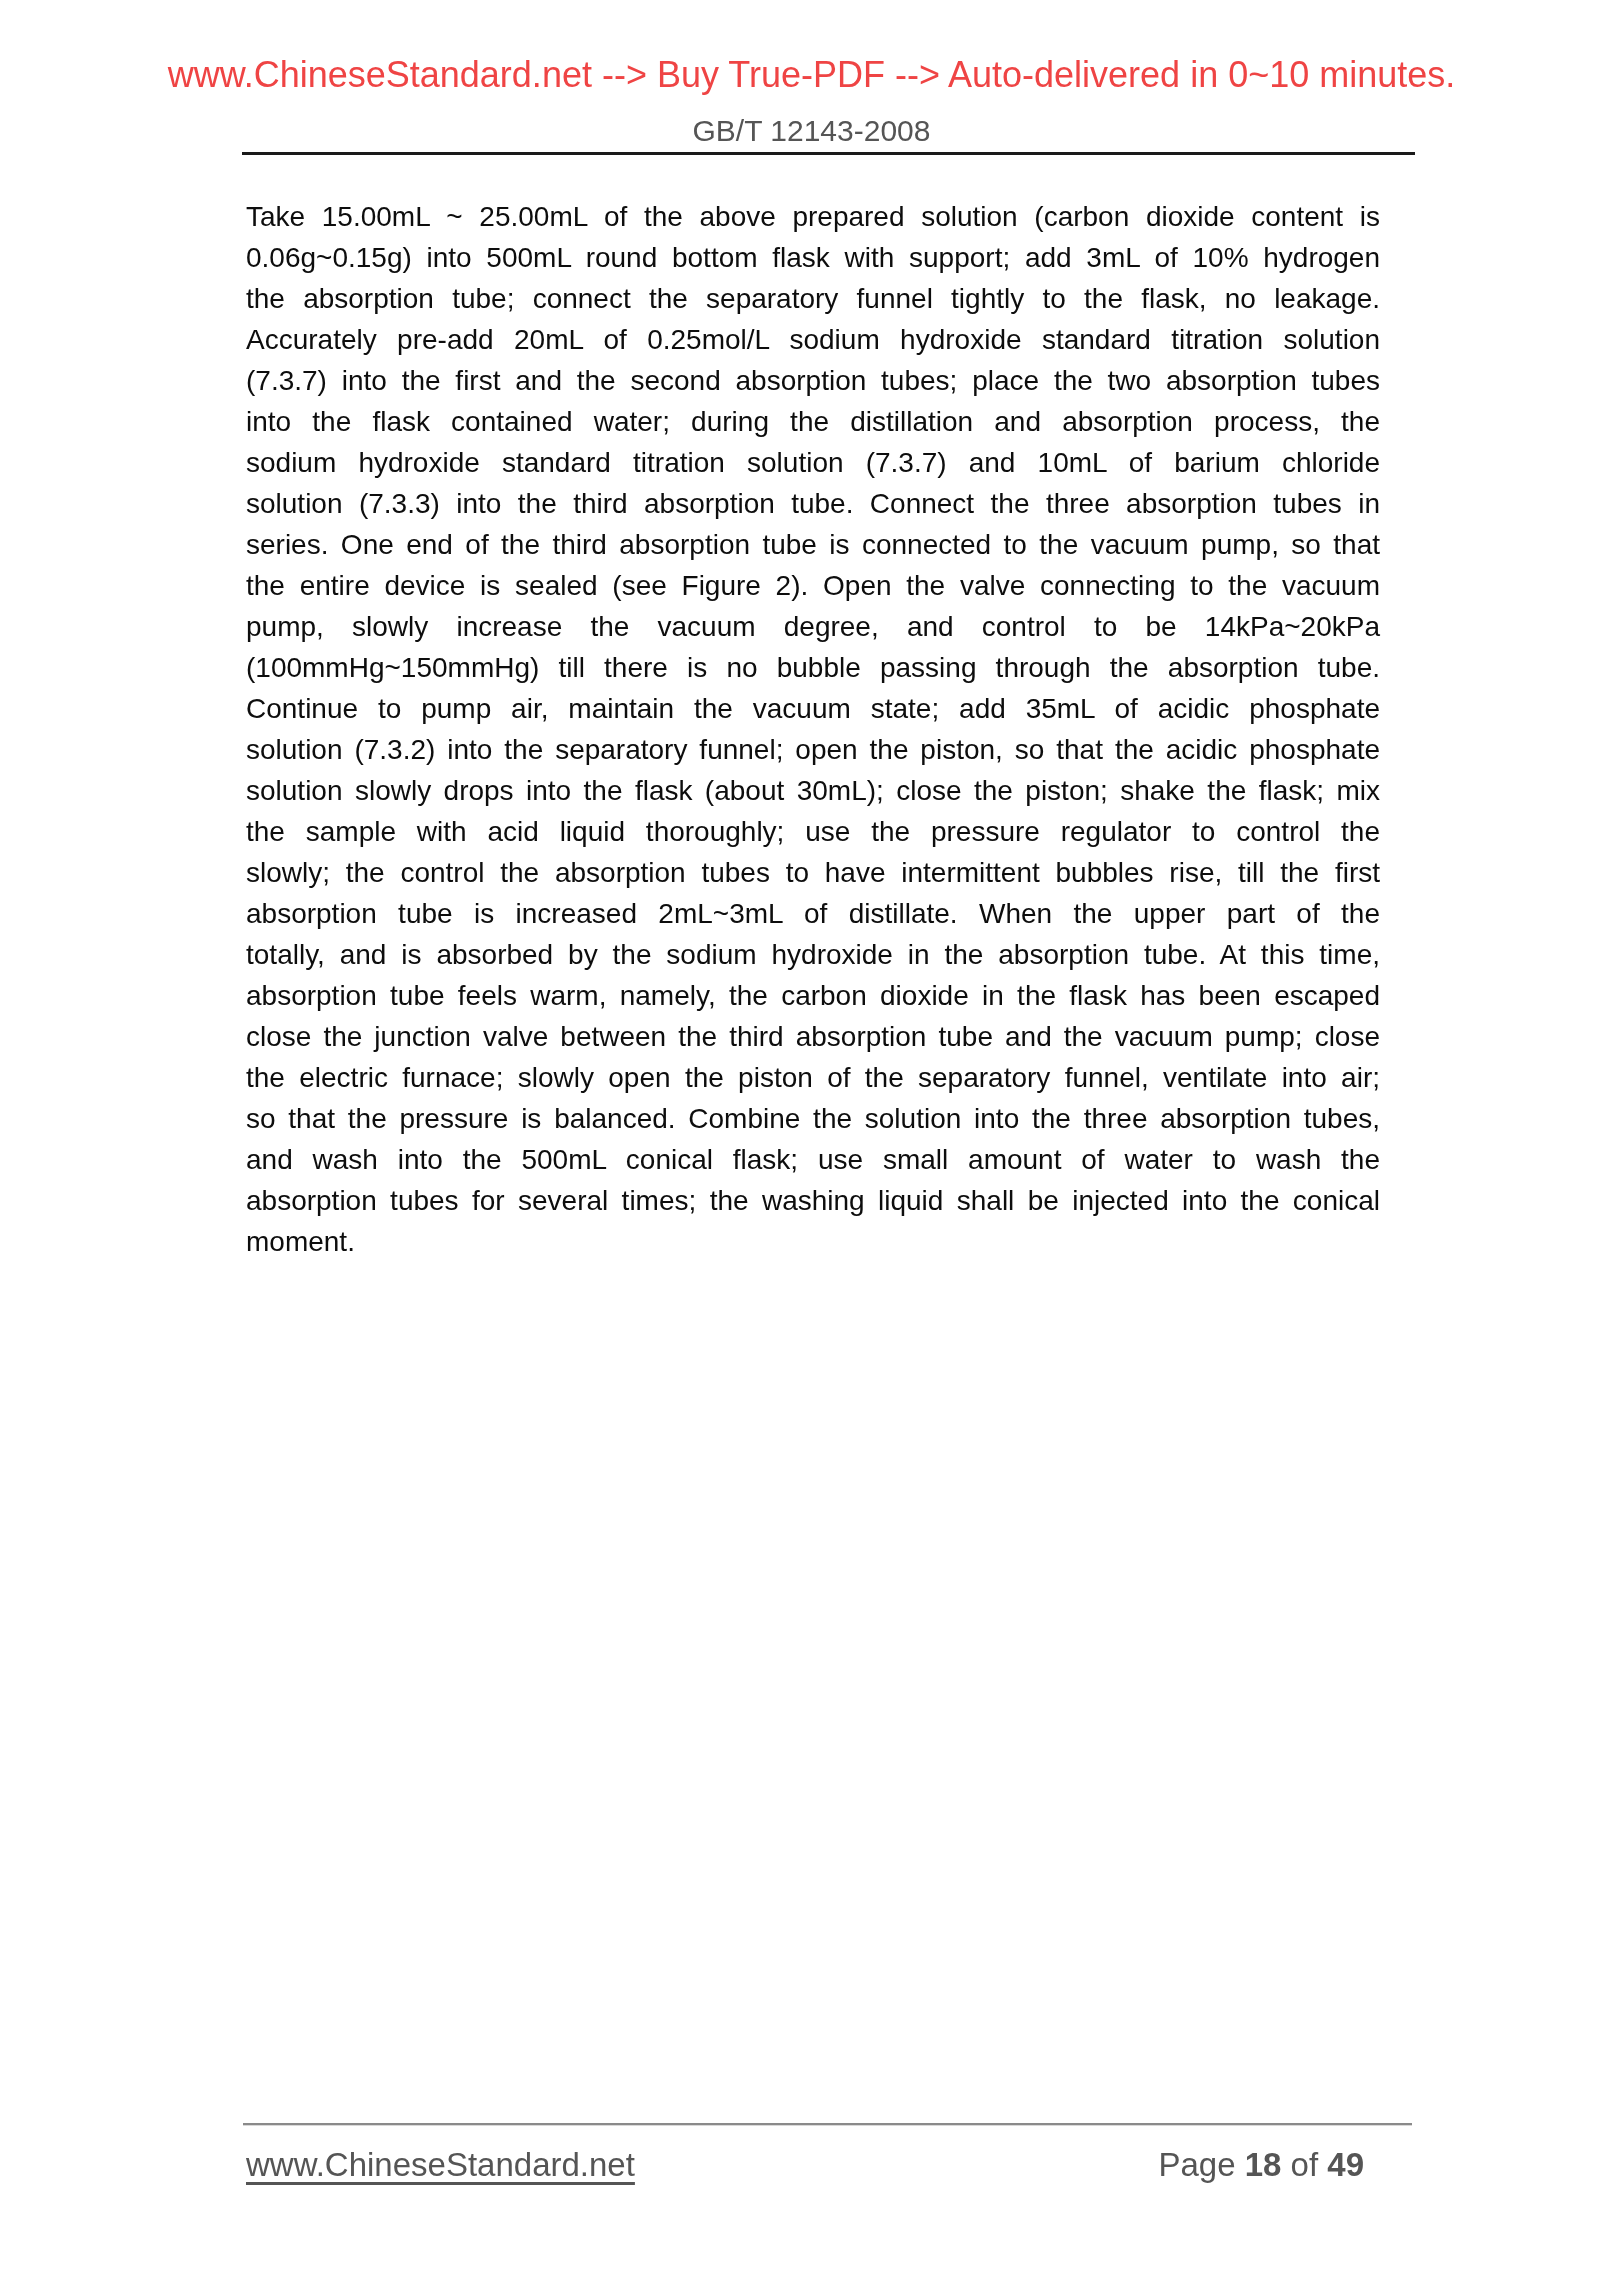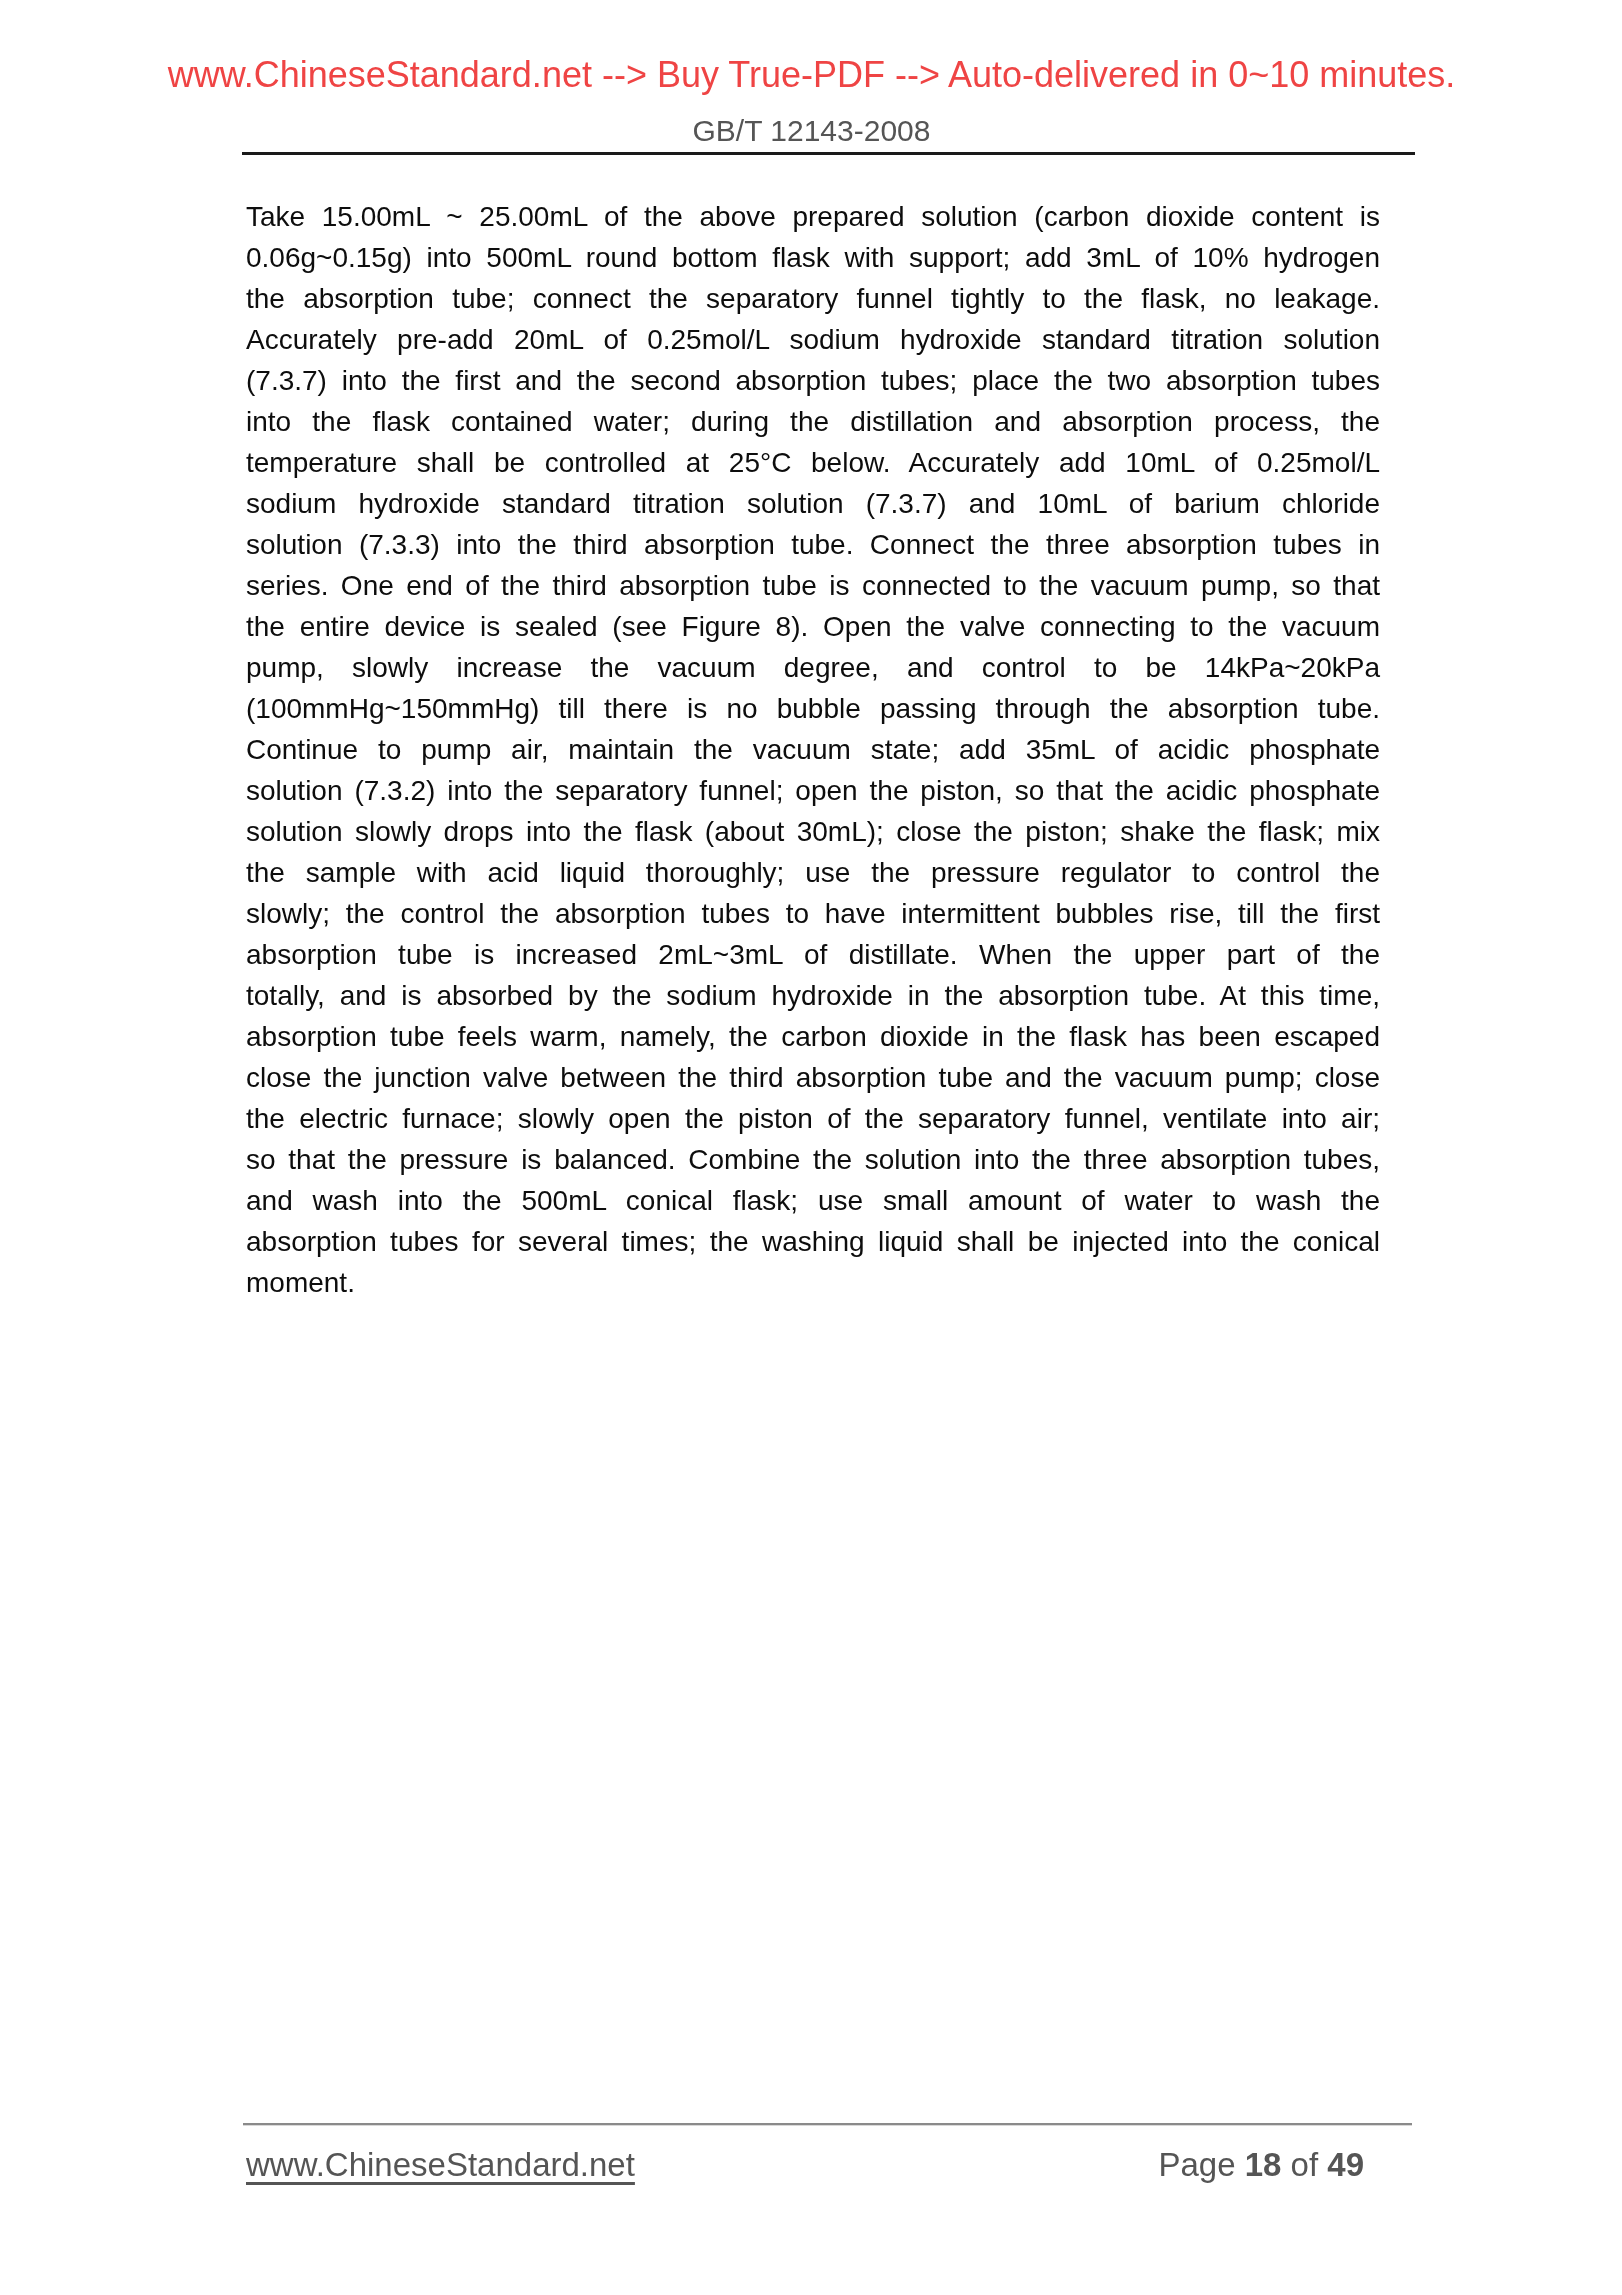--- a/index.html
+++ b/index.html
@@ -125,25 +125,24 @@
 
   <div class="header-rule"></div>
 
   <div class="body-paragraph">
       <div class="para-line">Take 15.00mL ~ 25.00mL of the above prepared solution (carbon dioxide content is</div>
       <div class="para-line">0.06g~0.15g) into 500mL round bottom flask with support; add 3mL of 10% hydrogen</div>
       <div class="para-line">the absorption tube; connect the separatory funnel tightly to the flask, no leakage.</div>
       <div class="para-line">Accurately pre-add 20mL of 0.25mol/L sodium hydroxide standard titration solution</div>
       <div class="para-line">(7.3.7) into the first and the second absorption tubes; place the two absorption tubes</div>
       <div class="para-line">into the flask contained water; during the distillation and absorption process, the</div>
-      <div class="para-line">temperature shall be controlled at 25°C below. Accurately add 10mL of 0.25mol/L</div>
       <div class="para-line">sodium hydroxide standard titration solution (7.3.7) and 10mL of barium chloride</div>
       <div class="para-line">solution (7.3.3) into the third absorption tube. Connect the three absorption tubes in</div>
       <div class="para-line">series. One end of the third absorption tube is connected to the vacuum pump, so that</div>
-      <div class="para-line">the entire device is sealed (see Figure 8). Open the valve connecting to the vacuum</div>
+      <div class="para-line">the entire device is sealed (see Figure 2). Open the valve connecting to the vacuum</div>
       <div class="para-line">pump, slowly increase the vacuum degree, and control to be 14kPa~20kPa</div>
       <div class="para-line">(100mmHg~150mmHg) till there is no bubble passing through the absorption tube.</div>
       <div class="para-line">Continue to pump air, maintain the vacuum state; add 35mL of acidic phosphate</div>
       <div class="para-line">solution (7.3.2) into the separatory funnel; open the piston, so that the acidic phosphate</div>
       <div class="para-line">solution slowly drops into the flask (about 30mL); close the piston; shake the flask; mix</div>
       <div class="para-line">the sample with acid liquid thoroughly; use the pressure regulator to control the</div>
       <div class="para-line">slowly; the control the absorption tubes to have intermittent bubbles rise, till the first</div>
       <div class="para-line">absorption tube is increased 2mL~3mL of distillate. When the upper part of the</div>
       <div class="para-line">totally, and is absorbed by the sodium hydroxide in the absorption tube. At this time,</div>
       <div class="para-line">absorption tube feels warm, namely, the carbon dioxide in the flask has been escaped</div>

